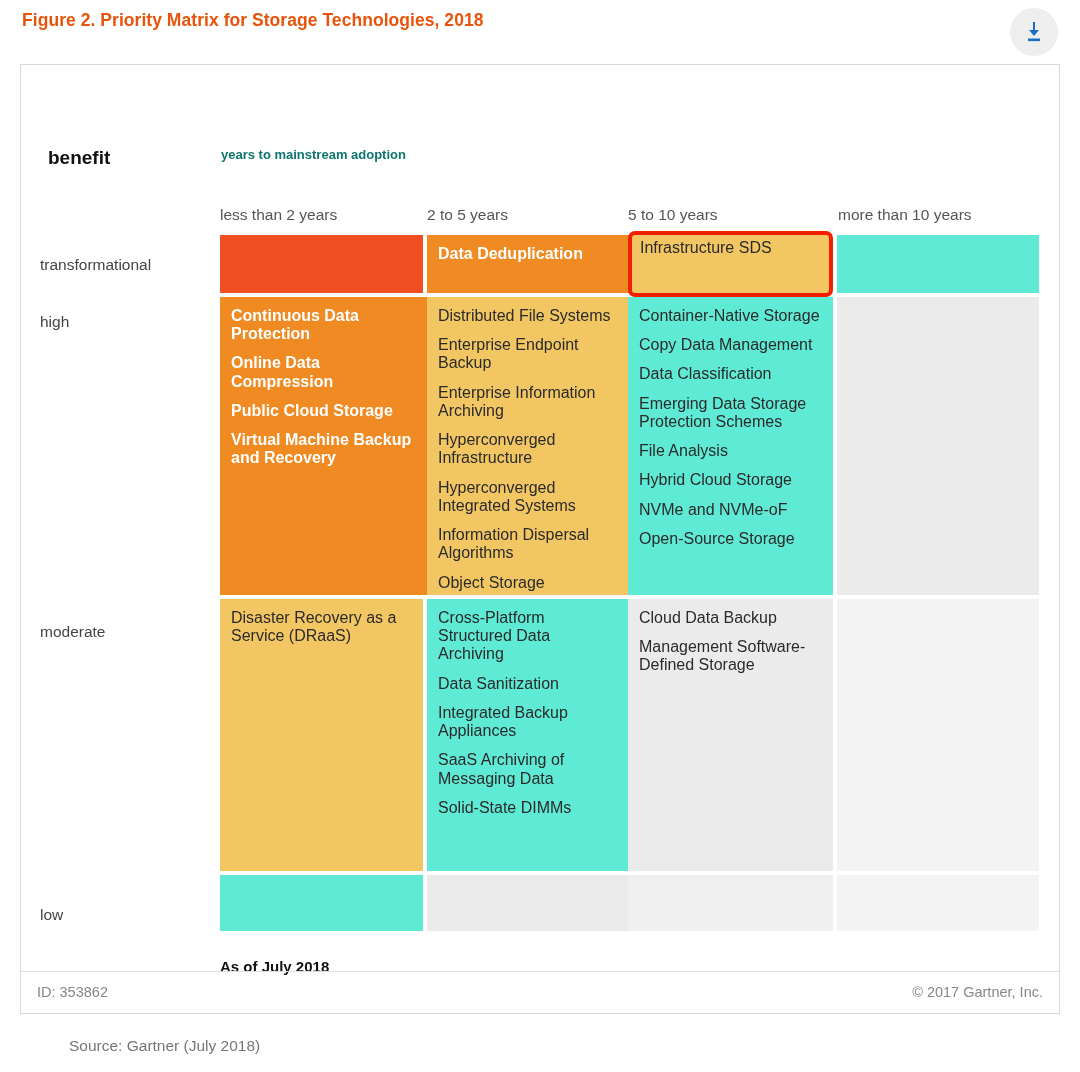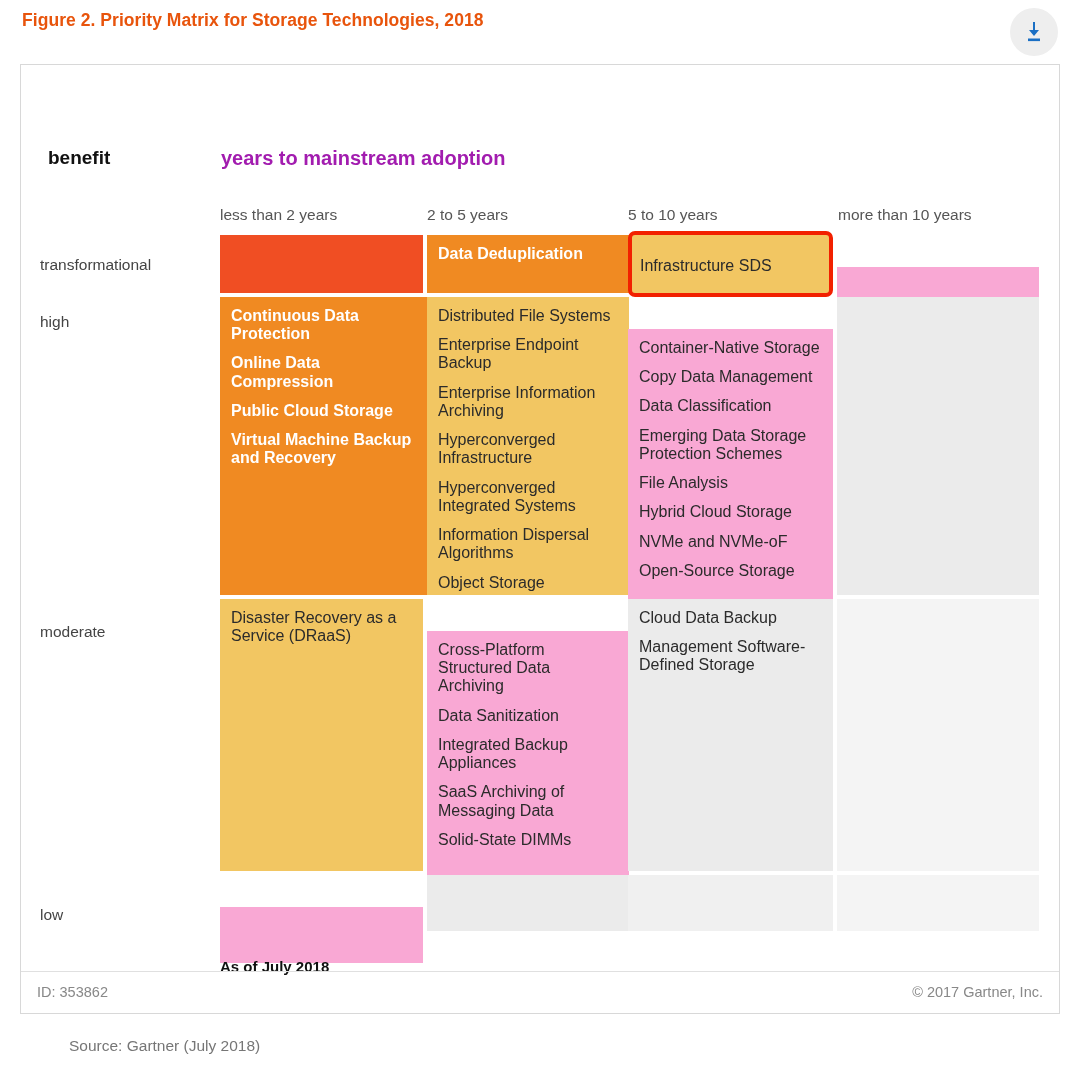--- a/index.html
+++ b/index.html
@@ -65,23 +65,23 @@
     position: absolute;
     left: 19px; top: 82px;
     font-size: 19px;
     font-weight: bold;
     color: #111111;
     margin-left: 8px;
   }
   .axis-years {
     position: absolute;
     left: 200px; top: 82px;
-    font-size: 20px;
-    font-weight: bold;
-    color: #a21caf;
+    font-size: 13px;
+    font-weight: bold;
+    color: #0f766e;
   }
 
   
   .colhead {
     position: absolute;
     top: 141px;
     font-size: 15.5px;
     color: #555555;
     white-space: nowrap;
   }
@@ -100,32 +100,32 @@
   .cell .item {
     font-size: 16px;
     line-height: 1.14;
     margin-bottom: 11px;
   }
   .cell .item:last-child { margin-bottom: 0; }
 
   .c-red    { background: #f04e23; }
   .c-orange { background: #f08a22; }
   .c-amber  { background: #f2c662; }
-  .c-gray1  { background: #f9a8d4; margin-top: 32px; }
+  .c-gray1  { background: #5eead4; }
   .c-gray2  { background: #ebebeb; }
   .c-gray3  { background: #f0f0f0; }
   .c-gray4  { background: #f4f4f4; }
 
   .txt-white { color: #ffffff; font-weight: bold; }
   .txt-dark  { color: #2b2b2b; }
 
   .cell.highlight {
     border: 4px solid #f22000;
     border-radius: 7px;
-    padding: 22px 8px 5px 8px;
+    padding: 4px 8px 5px 8px;
   }
 
   .asof {
     position: absolute;
     left: 199px; top: 893px;
     font-size: 15px;
     font-weight: bold;
     color: #111111;
   }
   .card-footer {

